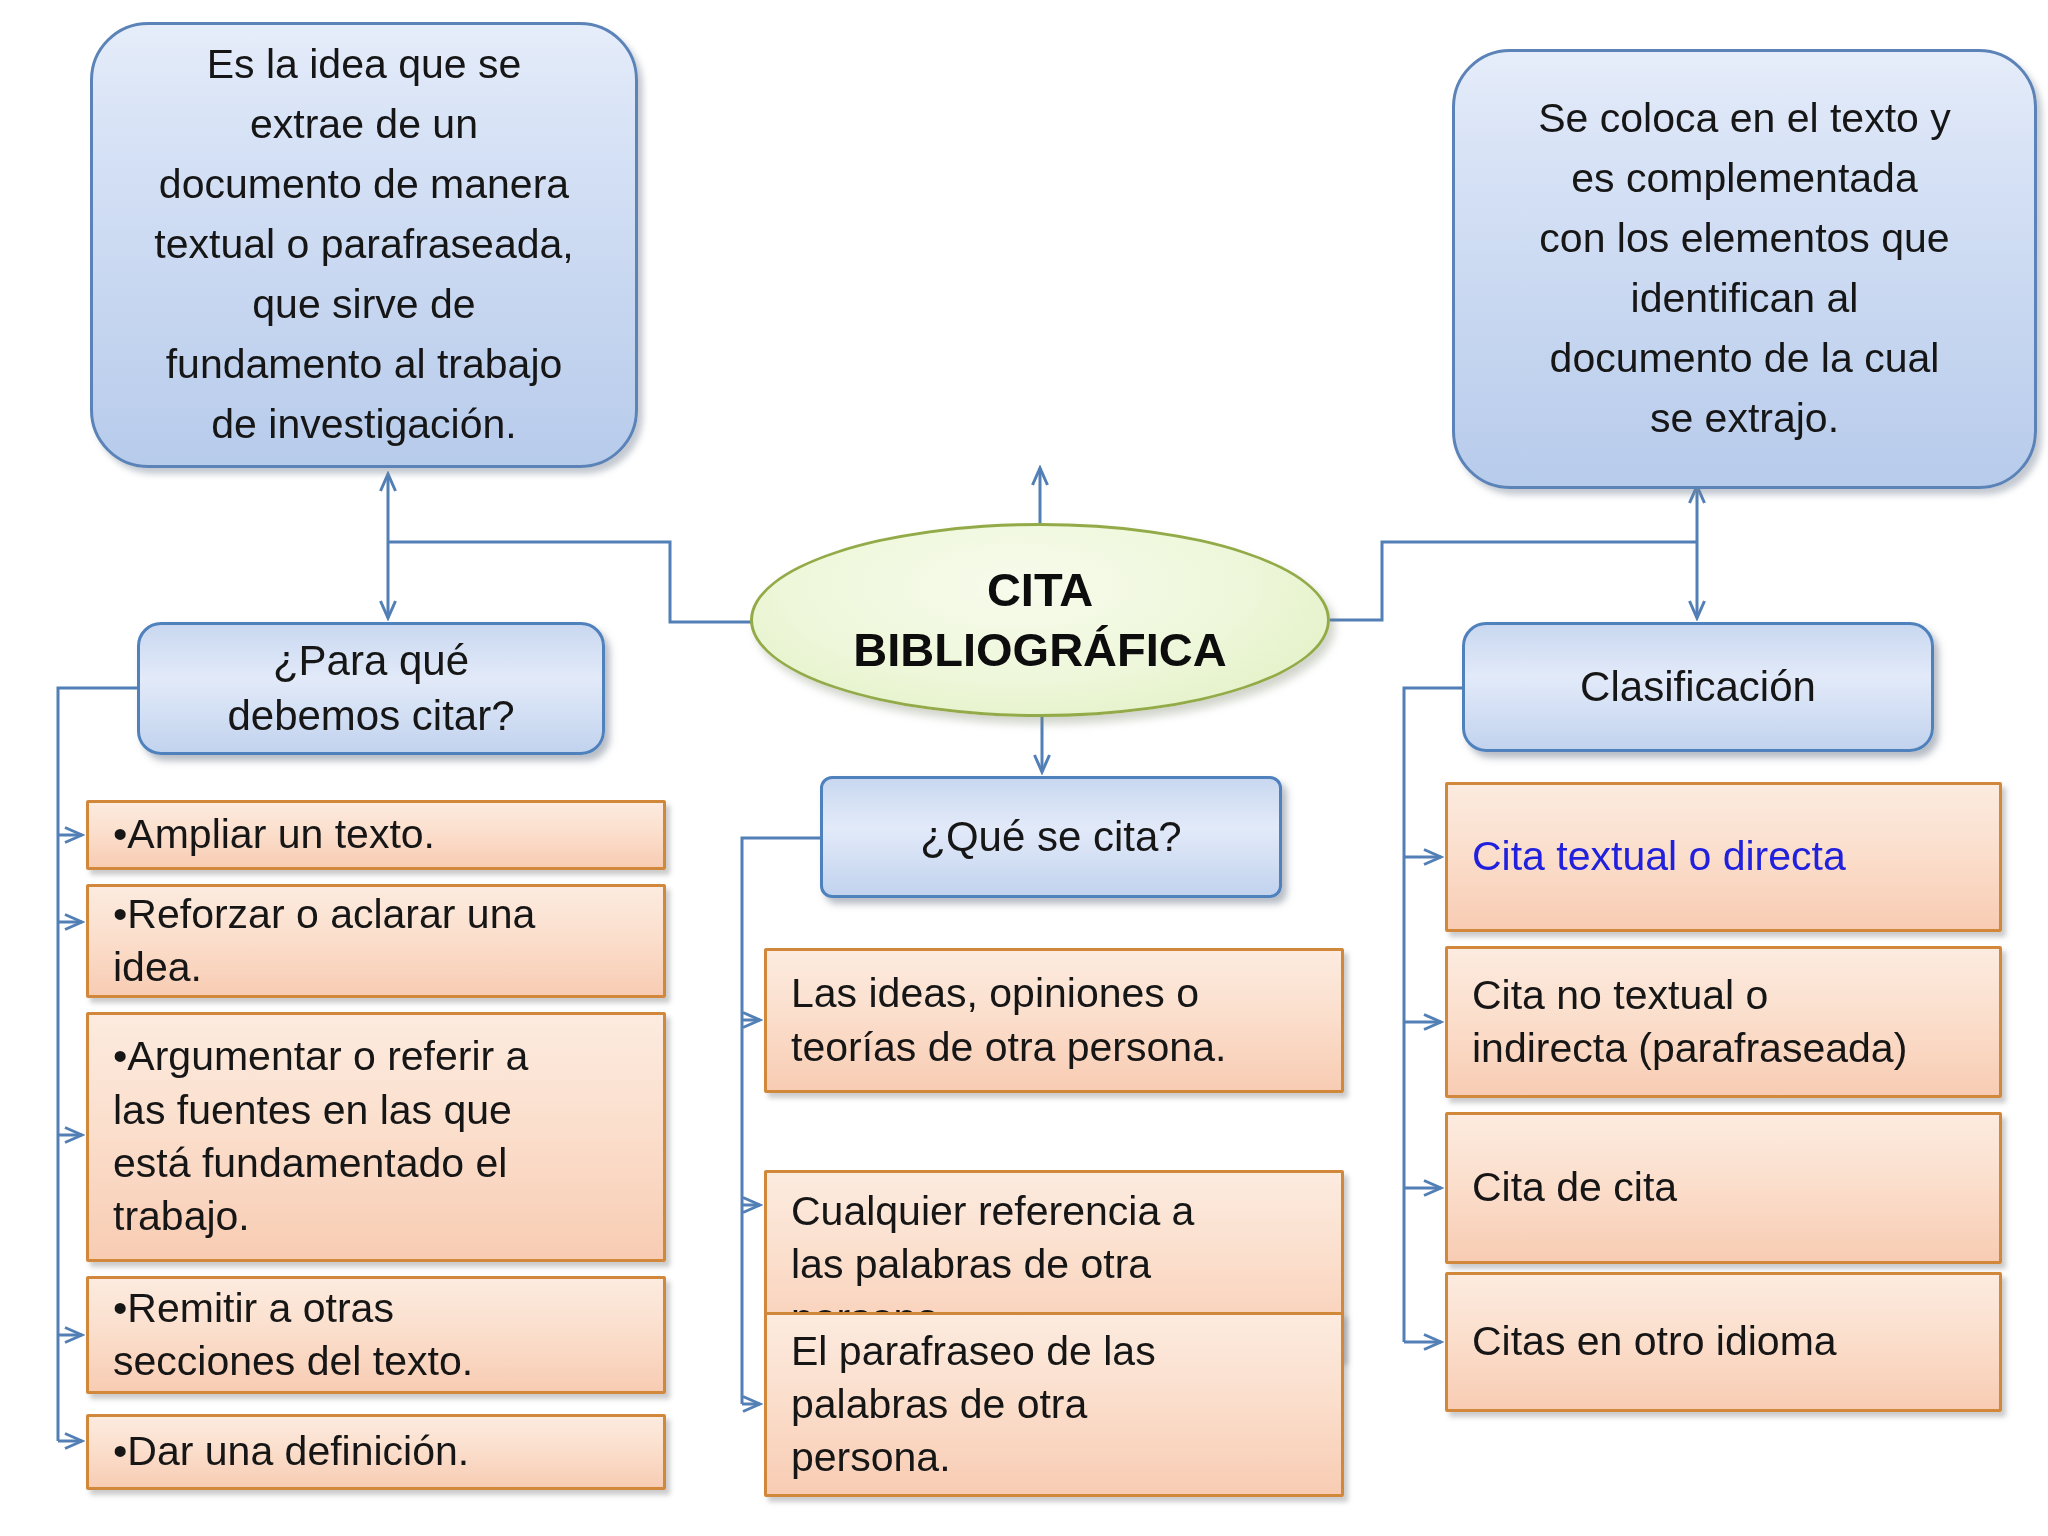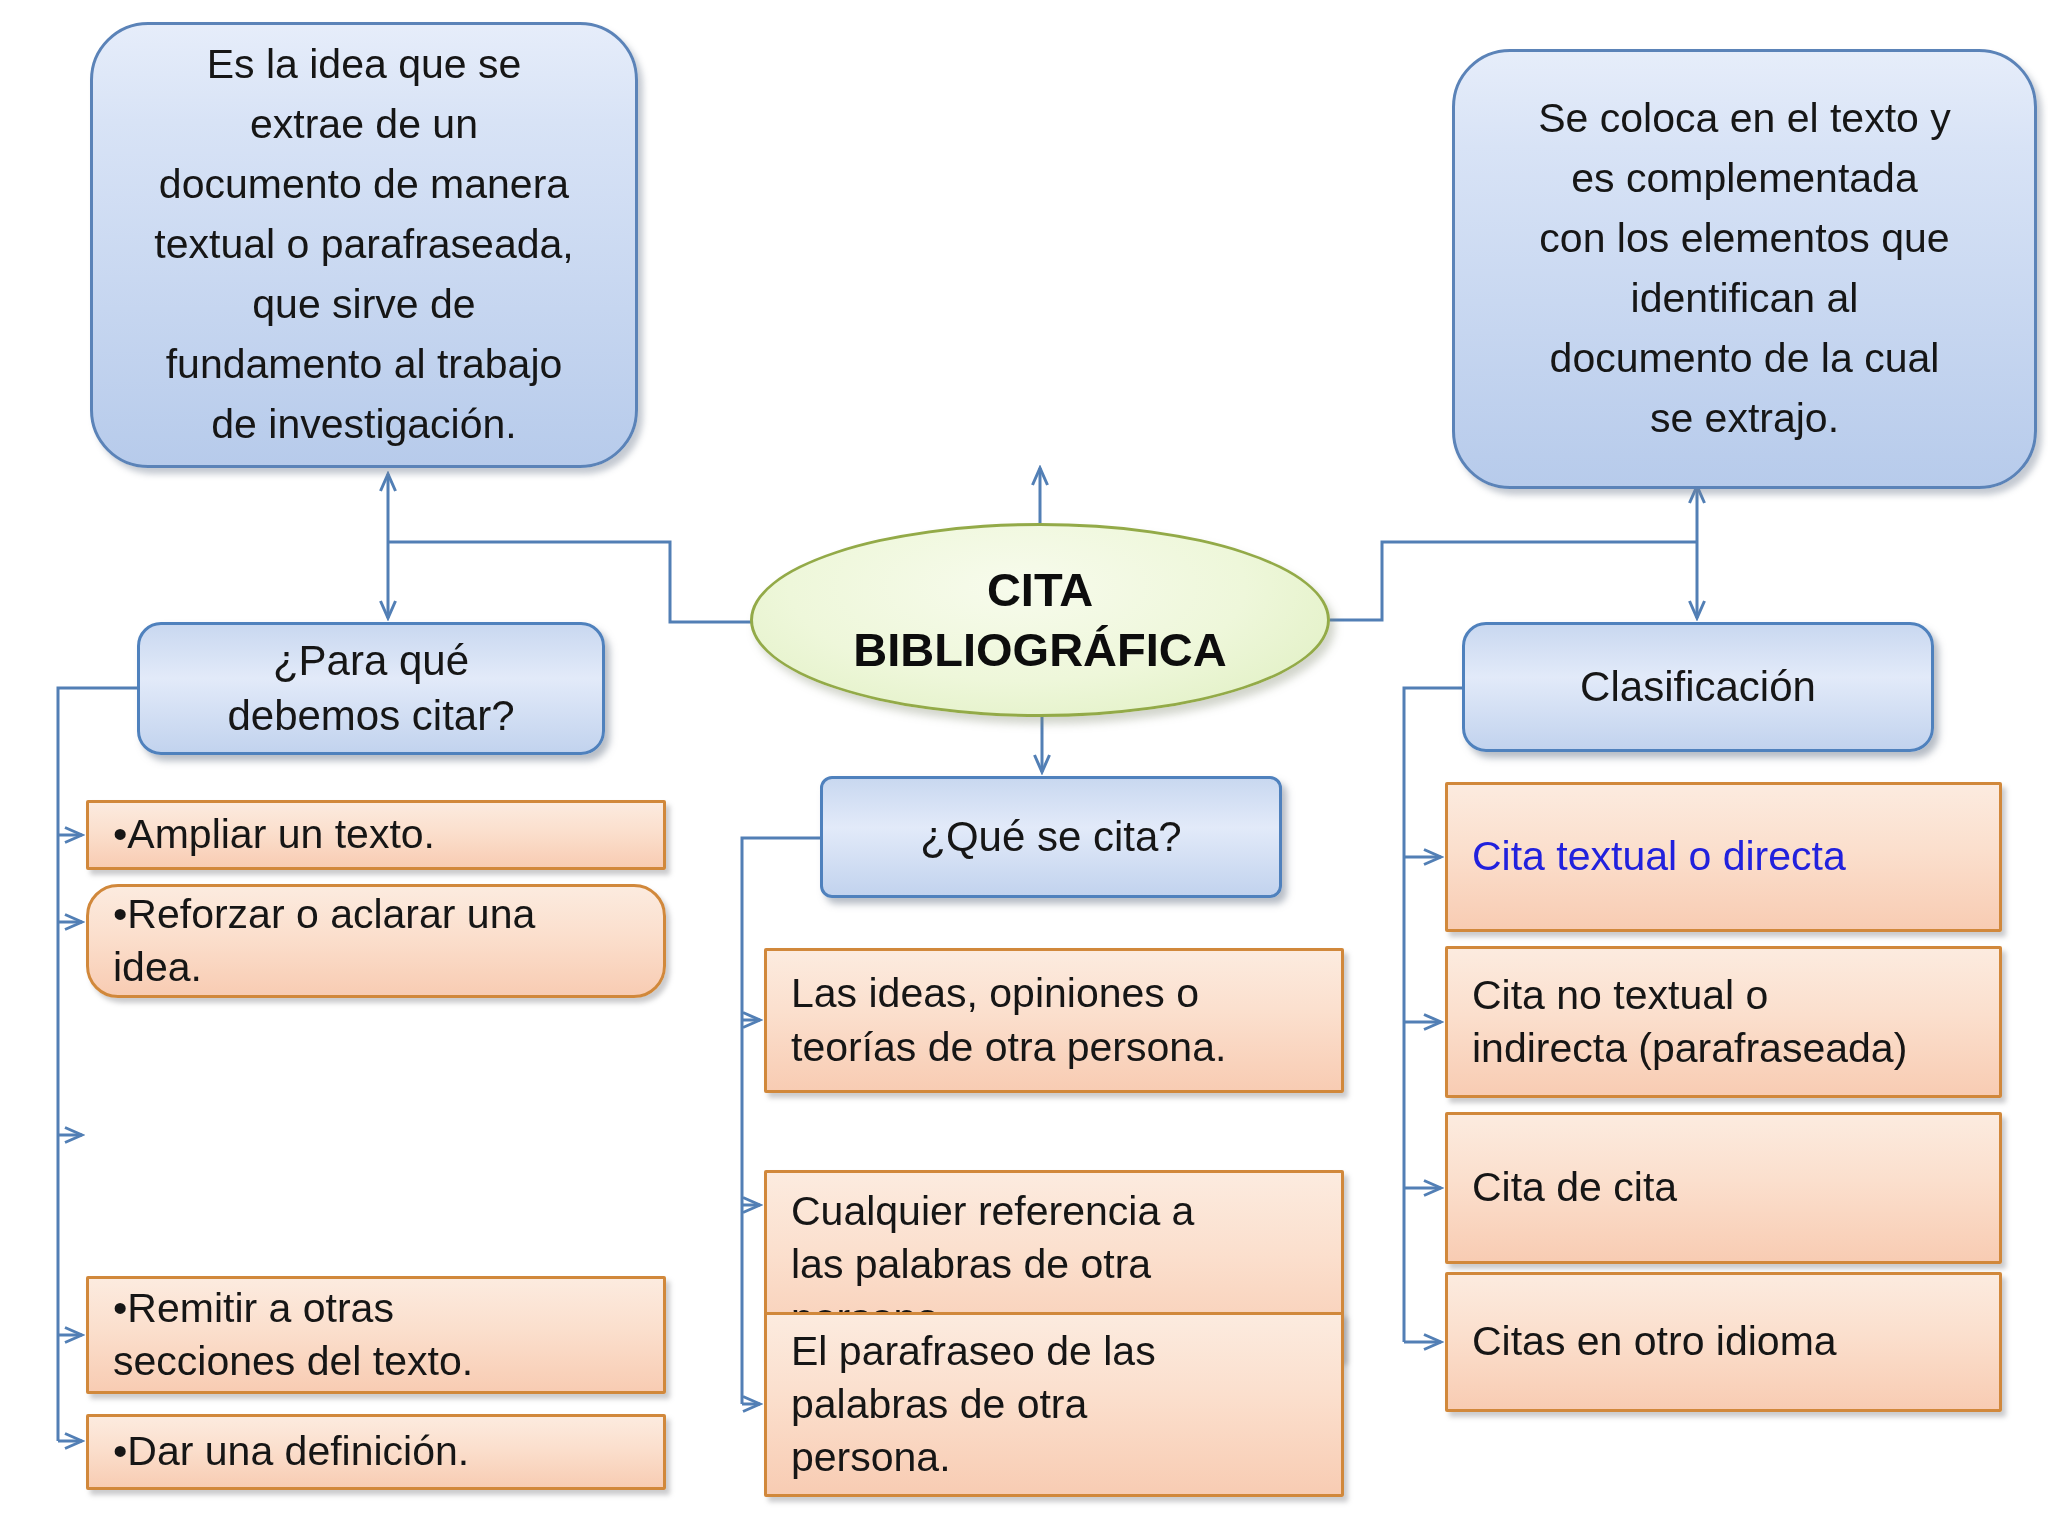--- a/index.html
+++ b/index.html
@@ -123,23 +123,29 @@
     <div class="txt">¿Qué se cita?</div>
   </div>
 
   <div class="node bluelabel" style="left:1462px;top:622px;width:472px;height:130px;">
     <div class="txt">Clasificación</div>
   </div>
 
   <div class="node orange" style="left:86px;top:800px;width:580px;height:70px;">
     <div class="txt">•Ampliar un texto.</div>
   </div>
-  <div class="node orange" style="left:86px;top:884px;width:580px;height:114px;border-radius:32px;">
+  <div class="node orange" style="left:86px;top:884px;width:580px;height:114px;">
     <div class="txt">•Reforzar o aclarar una
 idea.</div>
+  </div>
+  <div class="node orange" style="left:86px;top:1012px;width:580px;height:250px;">
+    <div class="txt">•Argumentar o referir a
+las fuentes en las que
+está fundamentado el
+trabajo.</div>
   </div>
   <div class="node orange" style="left:86px;top:1276px;width:580px;height:118px;">
     <div class="txt">•Remitir a otras
 secciones del texto.</div>
   </div>
   <div class="node orange" style="left:86px;top:1414px;width:580px;height:76px;">
     <div class="txt">•Dar una definición.</div>
   </div>
 
   <div class="node orange" style="left:764px;top:948px;width:580px;height:145px;">

